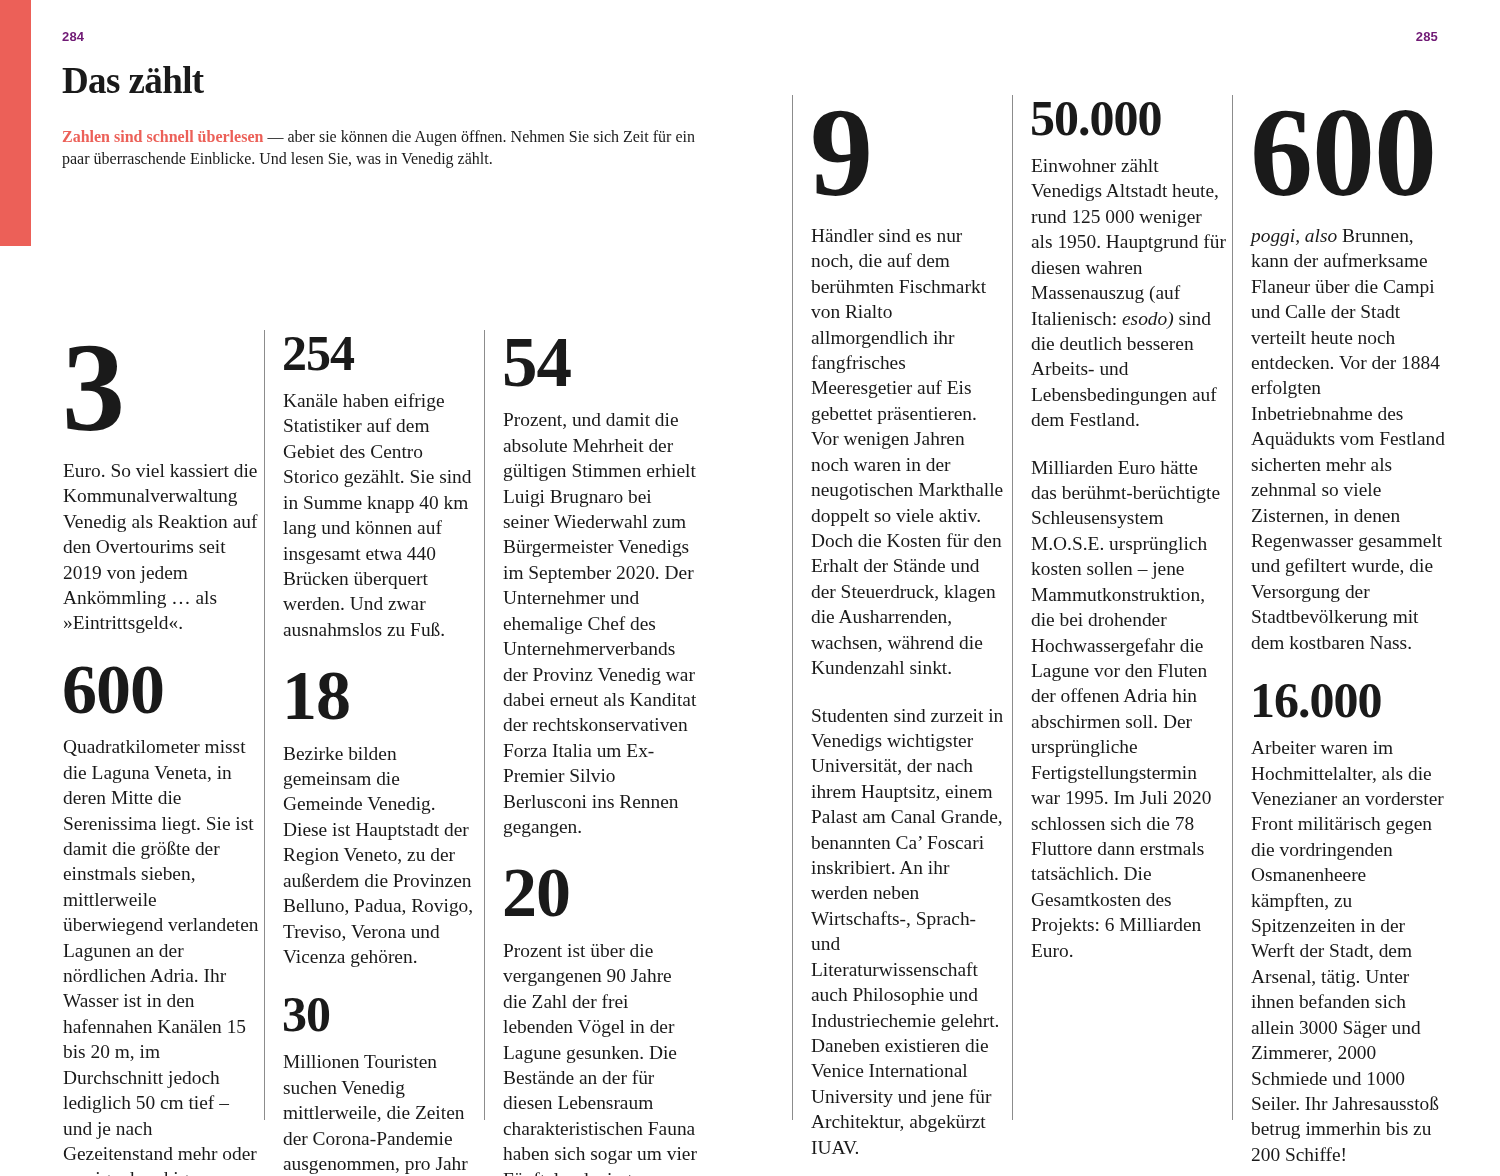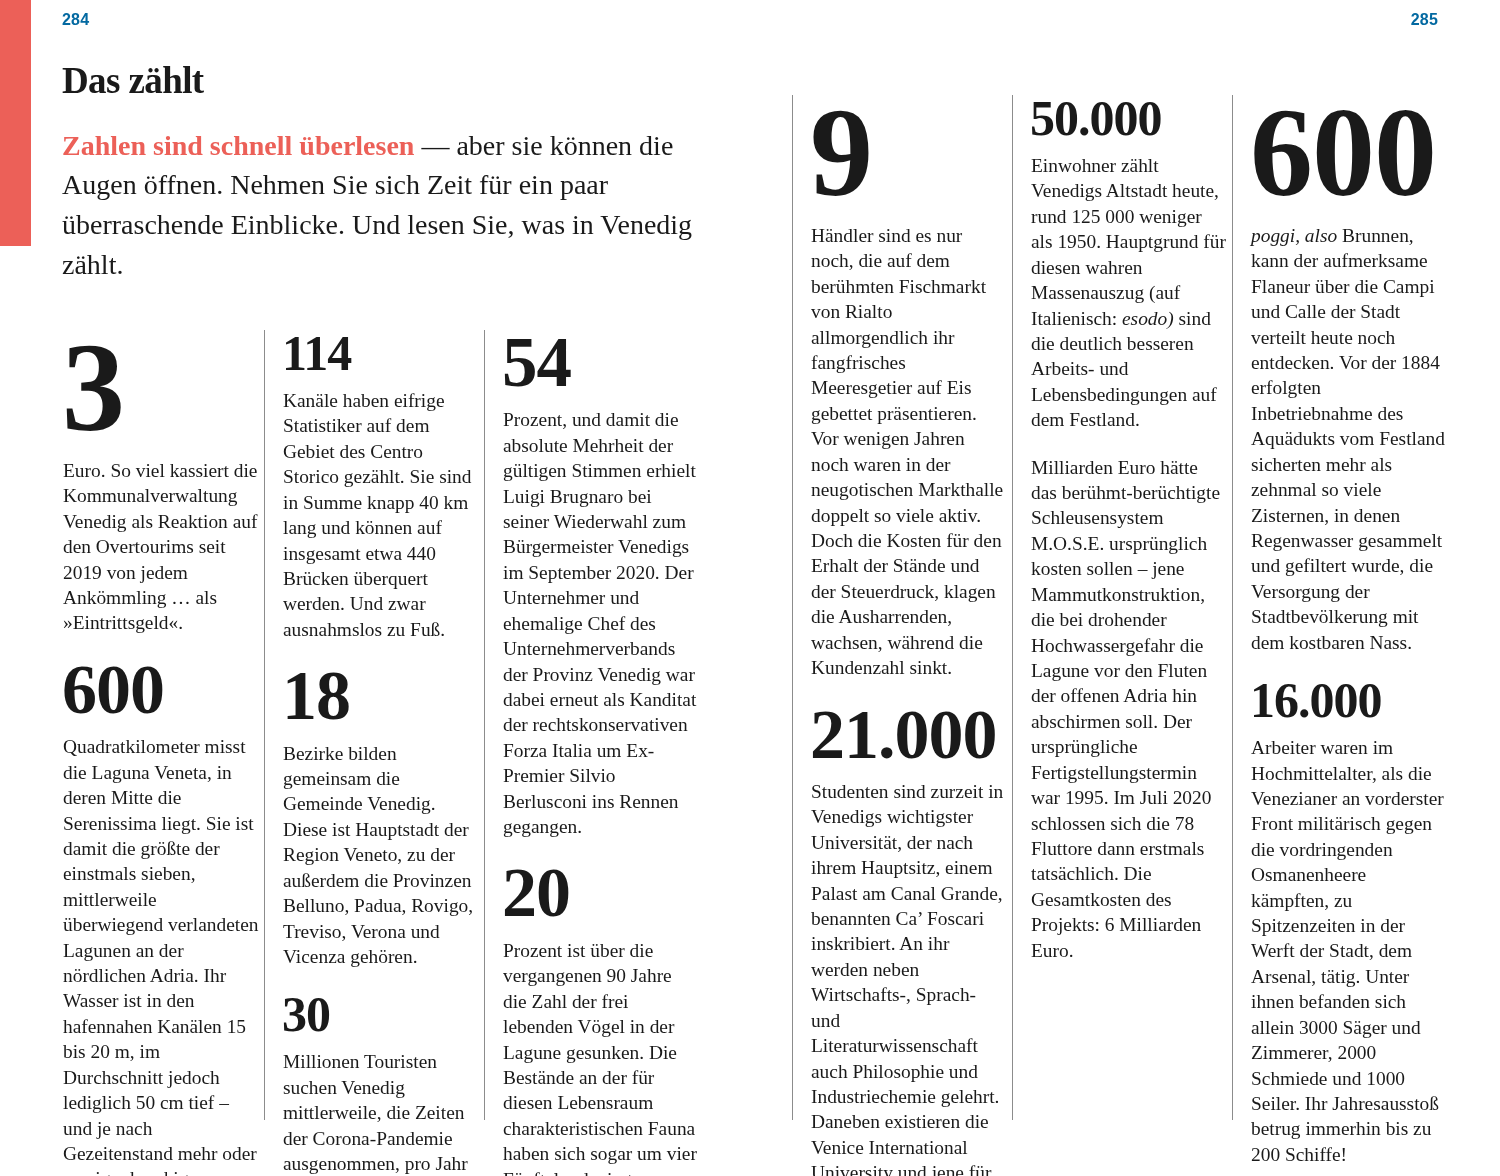--- a/index.html
+++ b/index.html
@@ -22,47 +22,47 @@
     left: 0;
     top: 0;
     width: 31px;
     height: 246px;
     background: #ec6058;
   }
 
   
   .folio {
     position: absolute;
-    top: 11px;
+    top: 29px;
     font-family: "Liberation Sans", "DejaVu Sans", sans-serif;
     font-weight: bold;
-    font-size: 16px;
+    font-size: 13px;
     letter-spacing: 0.2px;
-    color: #0369a1;
+    color: #701a75;
   }
   .folio-left  { left: 62px; }
   .folio-right { right: 62px; }
 
   
   .head-block {
     position: absolute;
     left: 62px;
     top: 62px;
     width: 660px;
   }
   .headline {
     font-family: "Liberation Serif", "DejaVu Serif", serif;
     font-weight: bold;
     font-size: 37px;
     line-height: 1.02;
     margin: 0 0 26px 0;
     letter-spacing: -0.6px;
   }
   .standfirst {
-    font-size: 28px;
+    font-size: 16px;
     line-height: 1.42;
     margin: 0;
   }
   .standfirst .lead-in {
     color: #ec6058;
     font-weight: bold;
   }
 
   
   .cols {
@@ -141,21 +141,21 @@
         <p class="fact-body">Euro. So viel kassiert die Kommunalverwaltung Venedig als Reaktion auf den Overtourims seit 2019 von jedem Ankömmling … als »Eintrittsgeld«.</p>
       </div>
       <div class="fact">
         <span class="big-num size-md">600</span>
         <p class="fact-body">Quadratkilometer misst die Laguna Veneta, in deren Mitte die Serenissima liegt. Sie ist damit die größte der einstmals sieben, mittlerweile überwiegend verlandeten Lagunen an der nördlichen Adria. Ihr Wasser ist in den hafennahen Kanälen 15 bis 20 m, im Durchschnitt jedoch lediglich 50 cm tief – und je nach Gezeitenstand mehr oder weniger brackig.</p>
       </div>
     </div>
     <div class="col col2" style="top: 330px;">
       <div class="rule" style="top: 0px; height: 790px; background: rgb(140, 140, 140);"></div>
       <div class="fact gap-after">
-        <span class="big-num size-sm">114</span>
+        <span class="big-num size-sm">254</span>
         <p class="fact-body">Kanäle haben eifrige Statistiker auf dem Gebiet des Centro Storico gezählt. Sie sind in Summe knapp 40 km lang und können auf insgesamt etwa 440 Brücken überquert werden. Und zwar ausnahmslos zu Fuß.</p>
       </div>
       <div class="fact gap-after">
         <span class="big-num size-md">18</span>
         <p class="fact-body">Bezirke bilden gemeinsam die Gemeinde Venedig. Diese ist Hauptstadt der Region Veneto, zu der außerdem die Provinzen Belluno, Padua, Rovigo, Treviso, Verona und Vicenza gehören.</p>
       </div>
       <div class="fact">
         <span class="big-num size-sm">30</span>
         <p class="fact-body">Millionen Touristen suchen Venedig mittlerweile, die Zeiten der Corona-Pandemie ausgenommen, pro Jahr heim.</p>
       </div>
@@ -171,21 +171,20 @@
         <p class="fact-body">Prozent ist über die vergangenen 90 Jahre die Zahl der frei lebenden Vögel in der Lagune gesunken. Die Bestände an der für diesen Lebensraum charakteristischen Fauna haben sich sogar um vier Fünftel reduziert.</p>
       </div>
     </div>
     <div class="col col4" style="top: 95px;">
       <div class="rule" style="top: 0px; height: 1025px; background: rgb(140, 140, 140);"></div>
       <div class="fact gap-after">
         <span class="big-num size-xl">9</span>
         <p class="fact-body">Händler sind es nur noch, die auf dem berühmten Fischmarkt von Rialto allmorgendlich ihr fangfrisches Meeresgetier auf Eis gebettet präsentieren. Vor wenigen Jahren noch waren in der neugotischen Markthalle doppelt so viele aktiv. Doch die Kosten für den Erhalt der Stände und der Steuerdruck, klagen die Ausharrenden, wachsen, während die Kundenzahl sinkt.</p>
       </div>
       <div class="fact">
-        <span class="big-num size-md">21.000</span>
         <p class="fact-body">Studenten sind zurzeit in Venedigs wichtigster Universität, der nach ihrem Hauptsitz, einem Palast am Canal Grande, benannten Ca’ Foscari inskribiert. An ihr werden neben Wirtschafts-, Sprach- und Literaturwissenschaft auch Philosophie und Industriechemie gelehrt. Daneben existieren die Venice International University und jene für Architektur, abgekürzt IUAV.</p>
       </div>
     </div>
     <div class="col col5" style="top: 95px;">
       <div class="rule" style="top: 0px; height: 1025px; background: rgb(140, 140, 140);"></div>
       <div class="fact gap-after">
         <span class="big-num size-sm">50.000</span>
         <p class="fact-body"><span>Einwohner zählt Venedigs Altstadt heute, rund 125 000 weniger als 1950. Hauptgrund für diesen wahren Massenauszug (auf Italienisch: </span><i>esodo)</i><span> sind die deutlich besseren Arbeits- und Lebensbedingungen auf dem Festland.</span></p>
       </div>
       <div class="fact">

